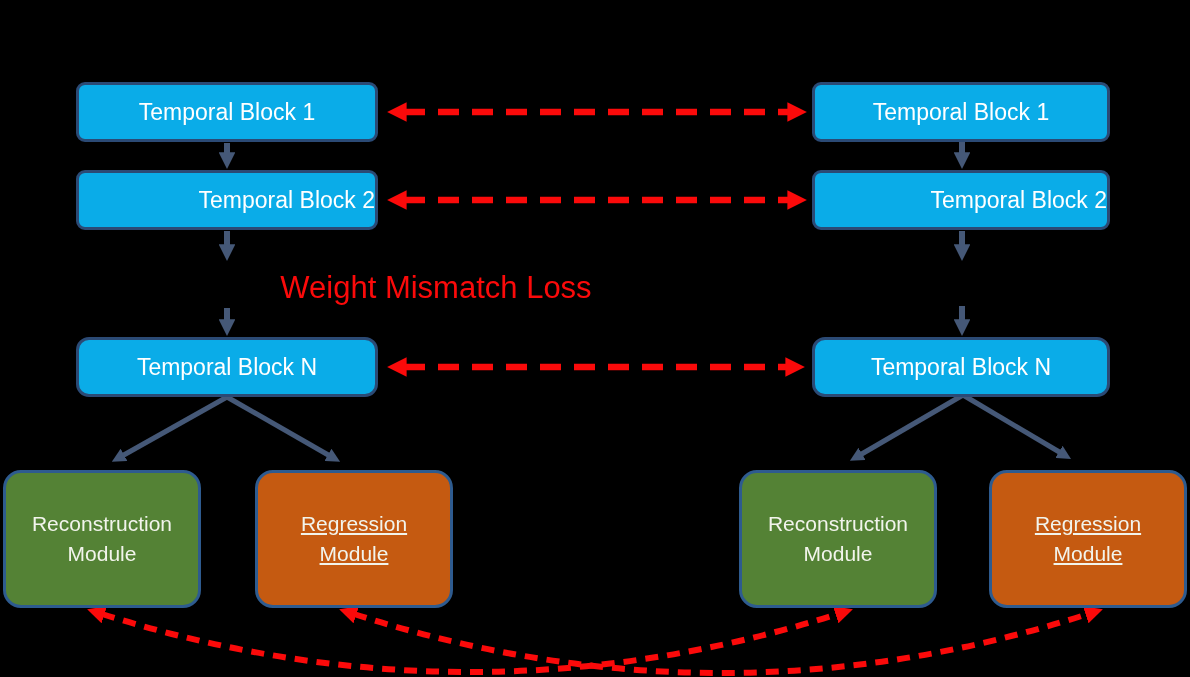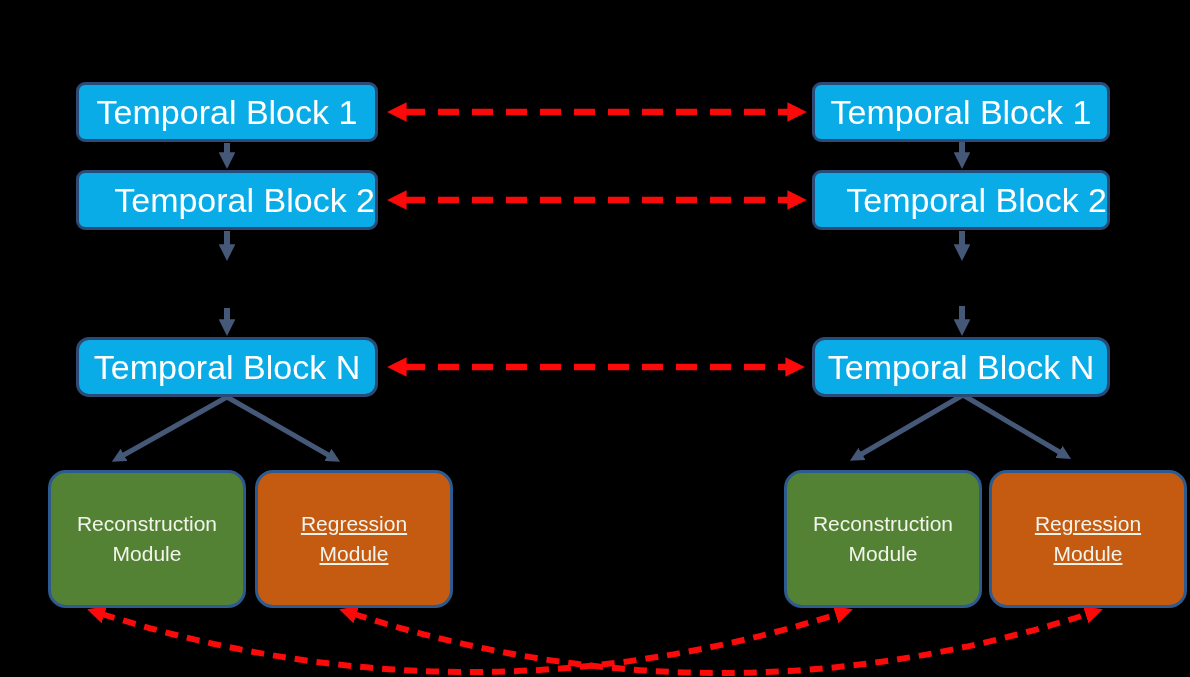--- a/index.html
+++ b/index.html
@@ -16,41 +16,41 @@
   .dash-h{stroke-width:6.5;stroke-dasharray:21 13;}
   .dash-arc{stroke-width:6;stroke-dasharray:13 9;}
   .stub{stroke-width:6;}
   .diag{stroke-width:5;}
   .block{
     position:absolute;height:60px;box-sizing:border-box;
     background:var(--block-fill,#0AACE8);
     border:3px solid var(--block-border,#2B4A75);
     border-radius:9px;
     color:var(--block-text,#FFFFFF);
-    font-size:34px;line-height:54px;text-align:center;
+    font-size:23px;line-height:54px;text-align:center;
     white-space:nowrap;
   }
   .block.left{left:76px;width:302px;}
   .block.right{left:812px;width:298px;}
   .row1{top:82px;} .row2{top:170px;text-align:right;} .rowN{top:337px;border-radius:13px;}
   .loss-label{
     position:absolute;left:236px;top:270px;width:400px;
     color:var(--loss-red,#FB0A0A);
     font-size:31px;text-align:center;white-space:nowrap;
   }
   .module{
     position:absolute;top:470px;width:198px;height:138px;box-sizing:border-box;
     border:3px solid var(--module-border,#2E5B8F);
     border-radius:18px;
     color:var(--module-text,#F2F4EC);
     font-size:21px;line-height:1.42;text-align:center;
     display:flex;align-items:center;justify-content:center;
     padding:6px 14px;
   }
-  .module.green{background:var(--module-green,#548235);margin-left:45px;}
+  .module.green{background:var(--module-green,#548235);}
   .module.orange{background:var(--module-orange,#C55A11);text-decoration:underline;}
 </style>
 </head>
 <body>
 
 <div class="stage">
 
   <svg class="connectors" viewBox="0 0 1190 677" xmlns="http://www.w3.org/2000/svg">
     <defs>
       <marker id="mSlate" viewBox="0 0 6 6" refX="1" refY="3" markerWidth="2.8" markerHeight="2.8" orient="auto-start-reverse">
@@ -84,19 +84,20 @@
   </svg>
 
   <div class="block left row1">Temporal Block 1</div>
   <div class="block left row2">Temporal Block 2</div>
   <div class="block left rowN">Temporal Block N</div>
 
   <div class="block right row1">Temporal Block 1</div>
   <div class="block right row2">Temporal Block 2</div>
   <div class="block right rowN">Temporal Block N</div>
 
+  <div class="loss-label">Weight Mismatch Loss</div>
 
   <div class="module green" style="left:3px;">Reconstruction Module</div>
   <div class="module orange" style="left:255px;">Regression Module</div>
   <div class="module green" style="left:739px;">Reconstruction Module</div>
   <div class="module orange" style="left:989px;">Regression Module</div>
 
 </div>
 
 </body></html>

